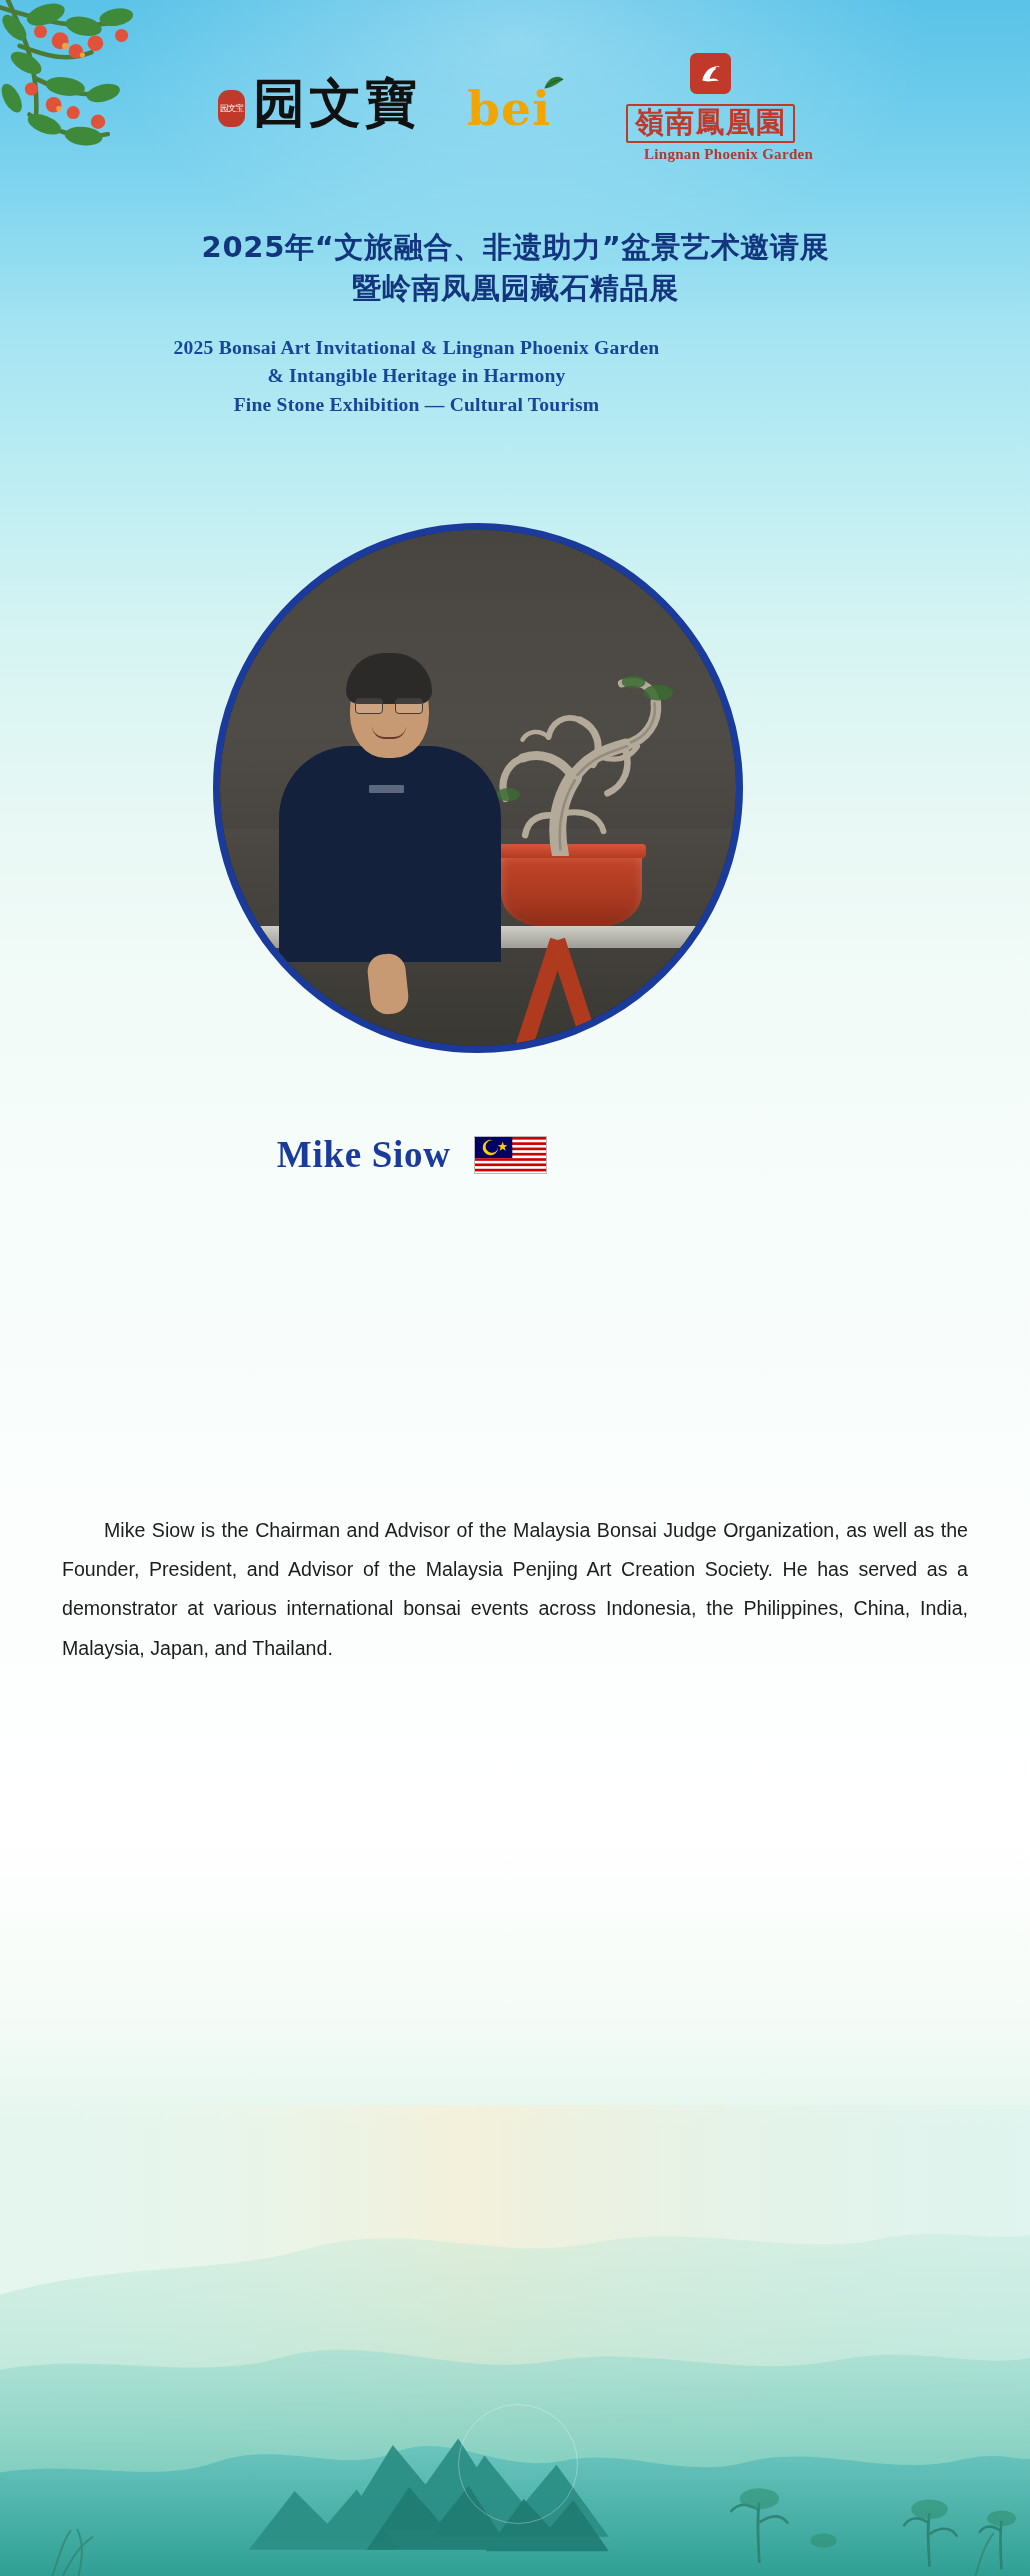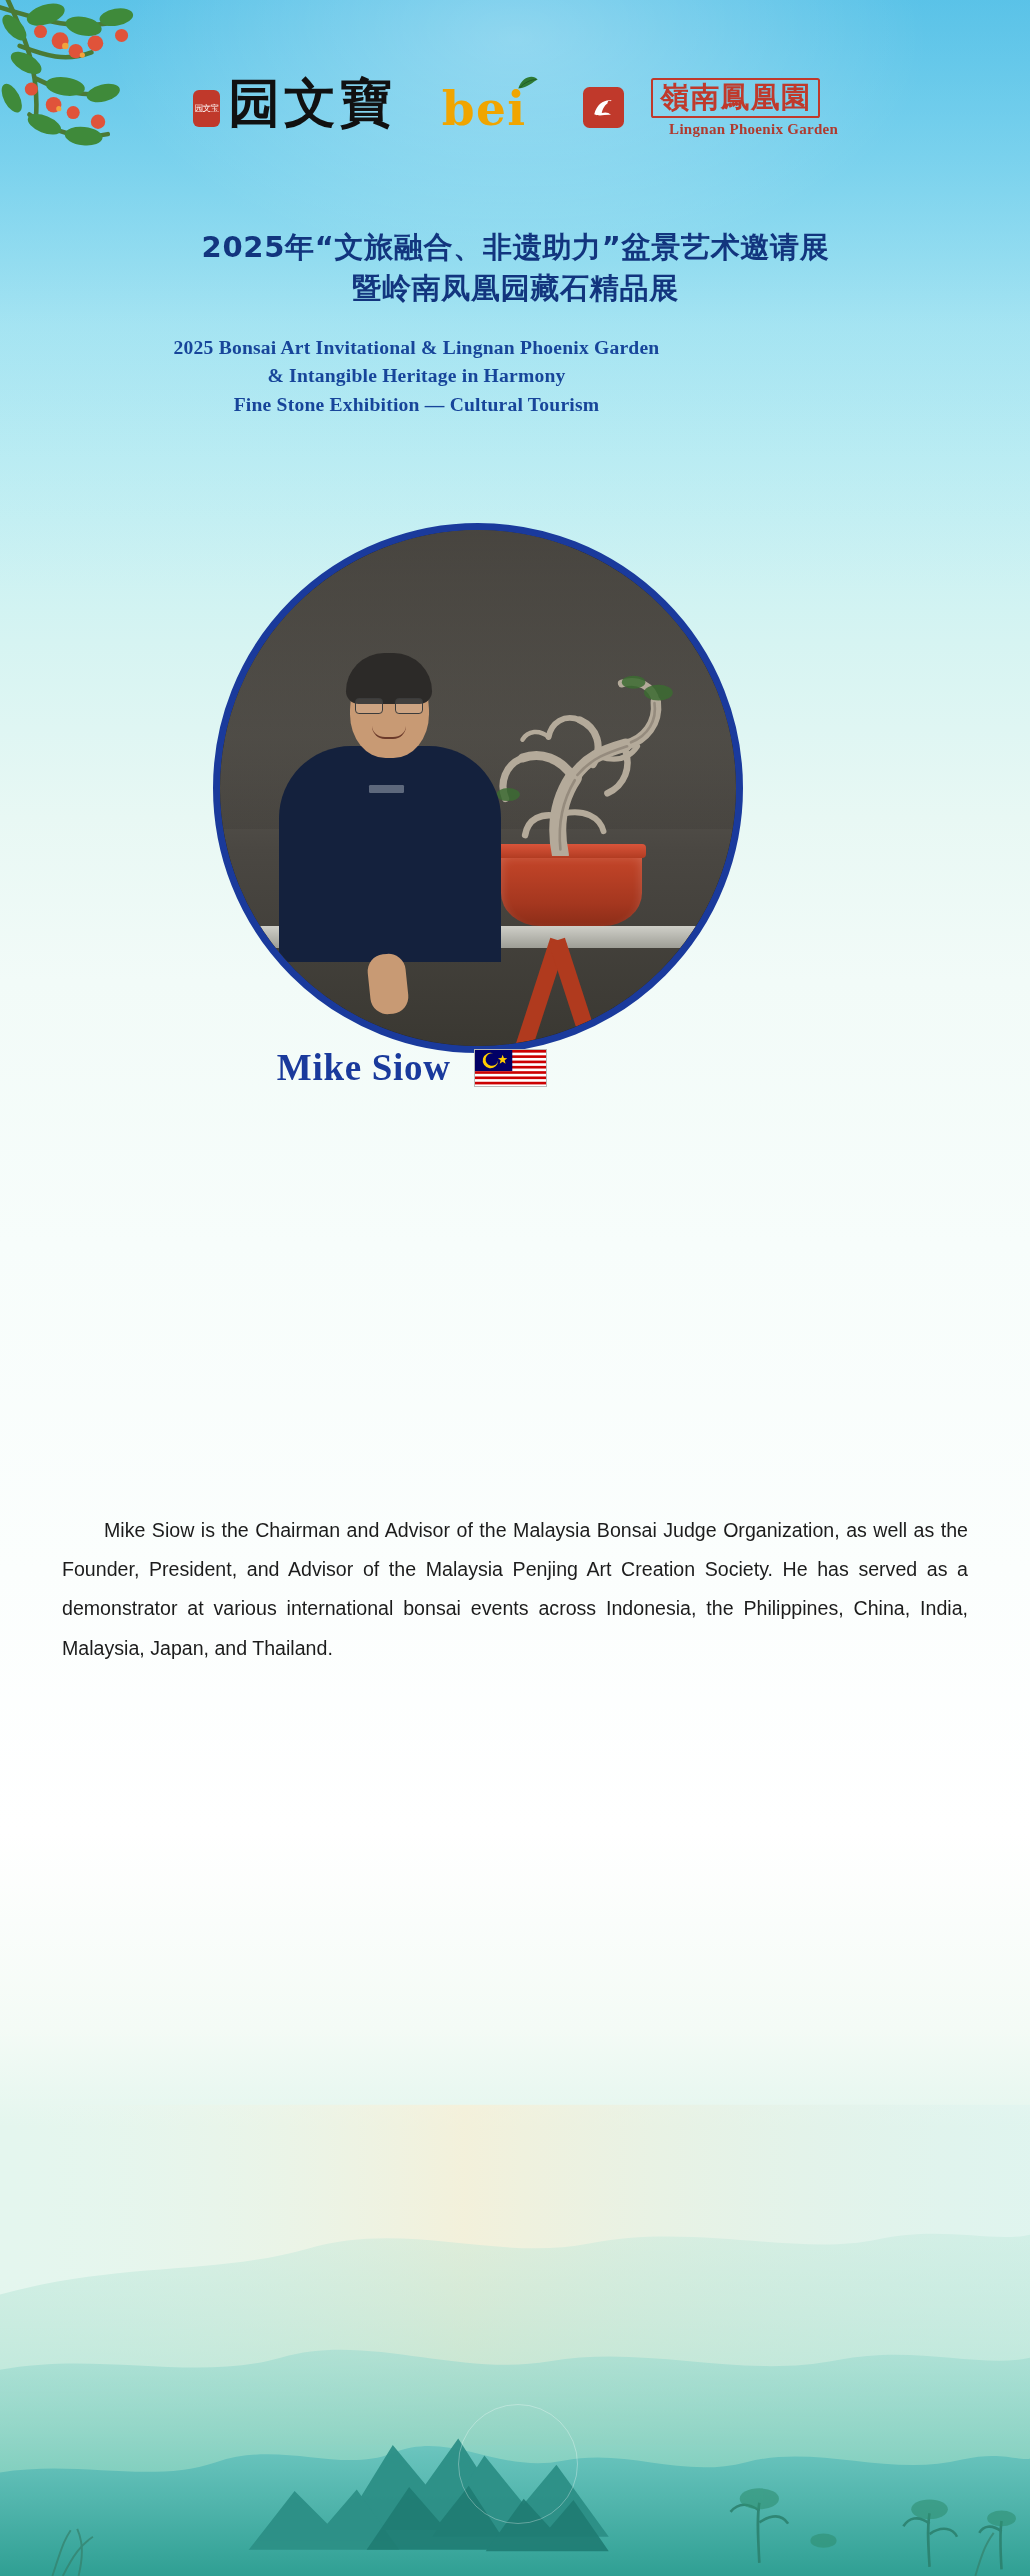--- a/index.html
+++ b/index.html
@@ -69,21 +69,21 @@
   .logo-ywb { display: flex; align-items: center; gap: 7.9px; }
   .logo-seal {
     width: 27.5px; height: 37px;
     background: #c0392b;
     color: #fff;
     font-family: "DejaVu Serif", serif;
     font-size: 8.5px;
     line-height: 1.05;
     display: flex; align-items: center; justify-content: center;
     text-align: center;
-    border-radius: 6px;
+    border-radius: 11px;
     letter-spacing: -0.7px;
   }
   .logo-ywb-text {
     font-family: Liberation Mono, monospace;
     font-size: 52px;
     font-weight: 700;
     color: #111;
     letter-spacing: 3.9px;
     line-height: 1;
   }
@@ -97,21 +97,21 @@
     line-height: 1;
     position: relative;
     padding-right: 10.5px;
   }
   .logo-bei .bei-leaf {
     position: absolute;
     right: -2.6px; top: -11.8px;
     width: 22px; height: 18.3px;
   }
 
-  .logo-lingnan { display: flex; align-items: center; gap: 9.2px; }
+  .logo-lingnan { display: flex; align-items: center; gap: 9.2px; flex-direction: column; }
   .logo-lingnan-mark {
     width: 41px; height: 41px;
     border-radius: 6.5px;
     background: #c0392b;
     display: flex; align-items: center; justify-content: center;
   }
   .logo-lingnan-cn {
     font-family: "DejaVu Serif", serif;
     font-size: 29px;
     font-weight: 700;
@@ -287,21 +287,21 @@
     left: 149px; top: 424px;
     width: 38px; height: 60px;
     border-radius: 17px;
     background: #c89a74;
     transform: rotate(-6deg);
   }
 
   
   .name-row {
     position: absolute;
-    left: 0; top: 1046px;
+    left: 0; top: 1133px;
     width: 824px;
     display: flex;
     align-items: center;
     justify-content: center;
     gap: 23.6px;
   }
   .person-name {
     font-family: "Liberation Serif", serif;
     font-weight: 700;
     font-size: 37px;

